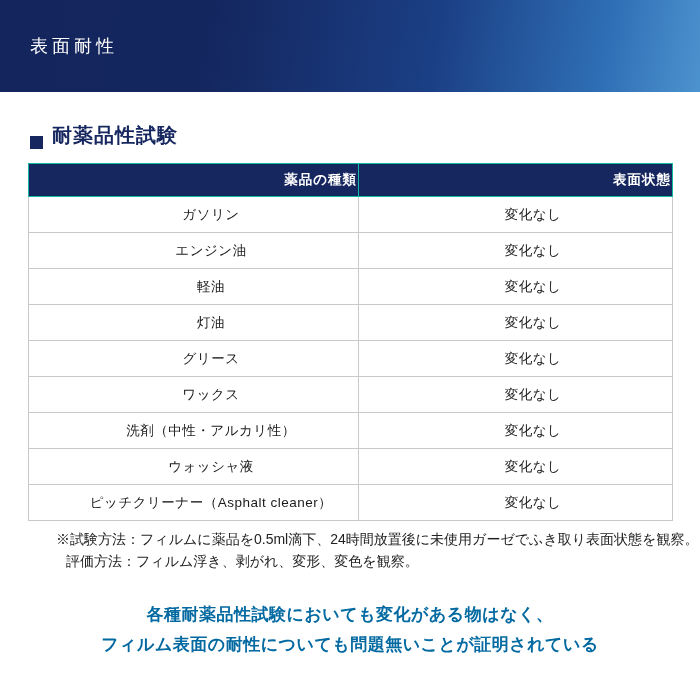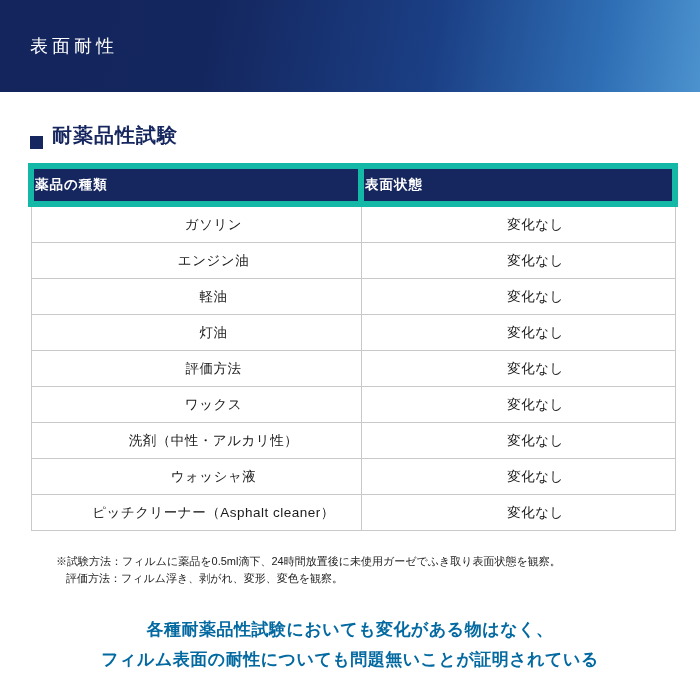--- a/index.html
+++ b/index.html
@@ -69,39 +69,39 @@
     margin: 0 auto;
     table-layout: fixed;
   }
   table.spec th {
     background: #16275f;
     color: #ffffff;
     font-size: 13.5px;
     font-weight: bold;
     letter-spacing: 1px;
     height: 30px;
-    border: 6px solid #14b8a6;
-    text-align: left;
+    border: 1px solid #14b8a6;
+    text-align: right;
   }
   table.spec td {
     border: 1px solid #c9c9c9;
     height: 33px;
     text-align: center;
     font-size: 13.5px;
     color: #1a1a1a;
     letter-spacing: 0.5px;
     padding-left: 36px;
   }
   .col-a { width: 330px; }
   .col-b { width: 314px; }
 
   
   .notes {
-    margin: 22px 0 0 28px;
-    font-size: 11px;
+    margin: 8px 0 0 28px;
+    font-size: 14px;
     line-height: 1.55;
     color: #222222;
   }
   .notes div { white-space: nowrap; }
   .notes .indent { padding-left: 10px; }
 
   
   .conclusion {
     margin-top: 28px;
     text-align: center;
@@ -150,21 +150,21 @@
         </tr>
         <tr>
           <td>軽油</td>
           <td>変化なし</td>
         </tr>
         <tr>
           <td>灯油</td>
           <td>変化なし</td>
         </tr>
         <tr>
-          <td>評価方法</td>
+          <td>グリース</td>
           <td>変化なし</td>
         </tr>
         <tr>
           <td>ワックス</td>
           <td>変化なし</td>
         </tr>
         <tr>
           <td>洗剤（中性・アルカリ性）</td>
           <td>変化なし</td>
         </tr>

